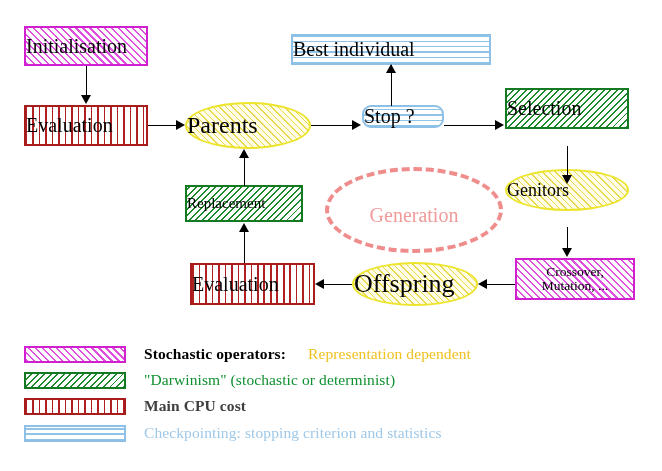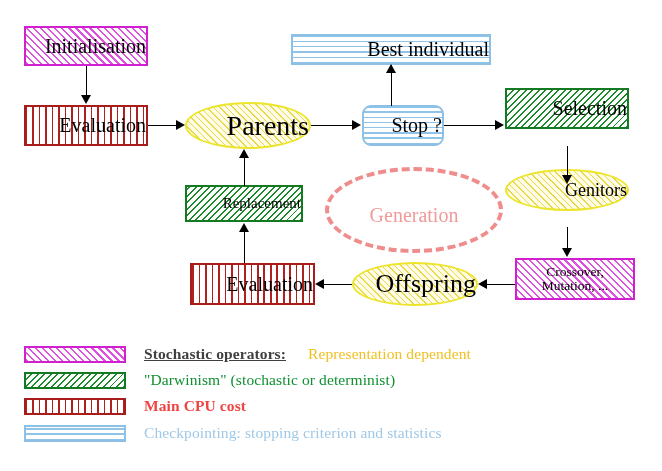--- a/index.html
+++ b/index.html
@@ -1,19 +1,19 @@
 <!DOCTYPE html>
 <html><head>
 <meta charset="utf-8">
 <style>
   html,body{margin:0;padding:0;background:#ffffff;}
   body{width:662px;height:471px;font-family:"Liberation Serif",serif;}
   #stage{position:relative;width:662px;height:471px;overflow:hidden;background:#fff;}
 
-  .node{position:absolute;box-sizing:border-box;display:flex;align-items:center;justify-content:flex-end;text-align:center;color:#000;}
+  .node{position:absolute;box-sizing:border-box;display:flex;align-items:center;justify-content:flex-start;text-align:center;color:#000;}
   .node .lbl{position:relative;z-index:3;line-height:1.05;}
 
   
   .pat-magenta{
     background-color:#ffffff;
     background-image:repeating-linear-gradient(45deg,#e050e0 0px,#e050e0 1.6px,#ffffff 1.6px,#ffffff 5px);
     border:2px solid #d020d0;
   }
   .pat-green{
     background-color:#ffffff;
@@ -53,49 +53,49 @@
   .arrow{position:absolute;width:0;height:0;}
   .arrow.right{border-left:9px solid #000;border-top:5px solid transparent;border-bottom:5px solid transparent;}
   .arrow.left{border-right:9px solid #000;border-top:5px solid transparent;border-bottom:5px solid transparent;}
   .arrow.down{border-top:9px solid #000;border-left:5px solid transparent;border-right:5px solid transparent;}
   .arrow.up{border-bottom:9px solid #000;border-left:5px solid transparent;border-right:5px solid transparent;}
 
   
   .legend-row{position:absolute;left:24px;display:flex;align-items:center;}
   .swatch{width:102px;height:17px;box-sizing:border-box;margin-right:18px;flex:0 0 auto;}
   .legend-text{font-size:15.5px;white-space:nowrap;letter-spacing:.1px;}
-  .lt-magenta{color:#404040;font-weight:bold;text-decoration:underline;}
+  .lt-magenta{color:#000000;font-weight:bold;}
   .lt-gold{color:#f0c020;}
   .lt-green{color:#0f9030;}
-  .lt-red{color:#ef4444;font-weight:bold;}
+  .lt-red{color:#404040;font-weight:bold;}
   .lt-blue{color:#9ec8e8;}
   .gap{display:inline-block;width:14px;}
 </style>
 </head>
 <body>
 
 <div id="stage">
 
   <div class="node pat-magenta" style="left:24px;top:26px;width:124px;height:40px;">
     <span class="lbl" style="font-size:20px;">Initialisation</span>
   </div>
 
   <div class="node pat-red" style="left:24px;top:105px;width:124px;height:41px;">
     <span class="lbl" style="font-size:20px;">Evaluation</span>
   </div>
 
   <div class="node pat-yellow ellipse" style="left:185px;top:102px;width:126px;height:47px;">
-    <span class="lbl" style="font-size:28px;">Parents</span>
+    <span class="lbl" style="font-size:24px;">Parents</span>
   </div>
 
   <div class="node pat-blue" style="left:291px;top:34px;width:200px;height:31px;">
     <span class="lbl" style="font-size:20px;">Best individual</span>
   </div>
 
-  <div class="node pat-blue rounded" style="left:362px;top:105px;width:82px;height:41px;">
+  <div class="node pat-blue rounded" style="left:362px;top:105px;width:82px;height:23px;">
     <span class="lbl" style="font-size:20px;">Stop ?</span>
   </div>
 
   <div class="node pat-green" style="left:505px;top:88px;width:124px;height:41px;">
     <span class="lbl" style="font-size:20px;">Selection</span>
   </div>
 
   <div class="node pat-green" style="left:185px;top:185px;width:118px;height:37px;">
     <span class="lbl" style="font-size:15px;">Replacement</span>
   </div>

